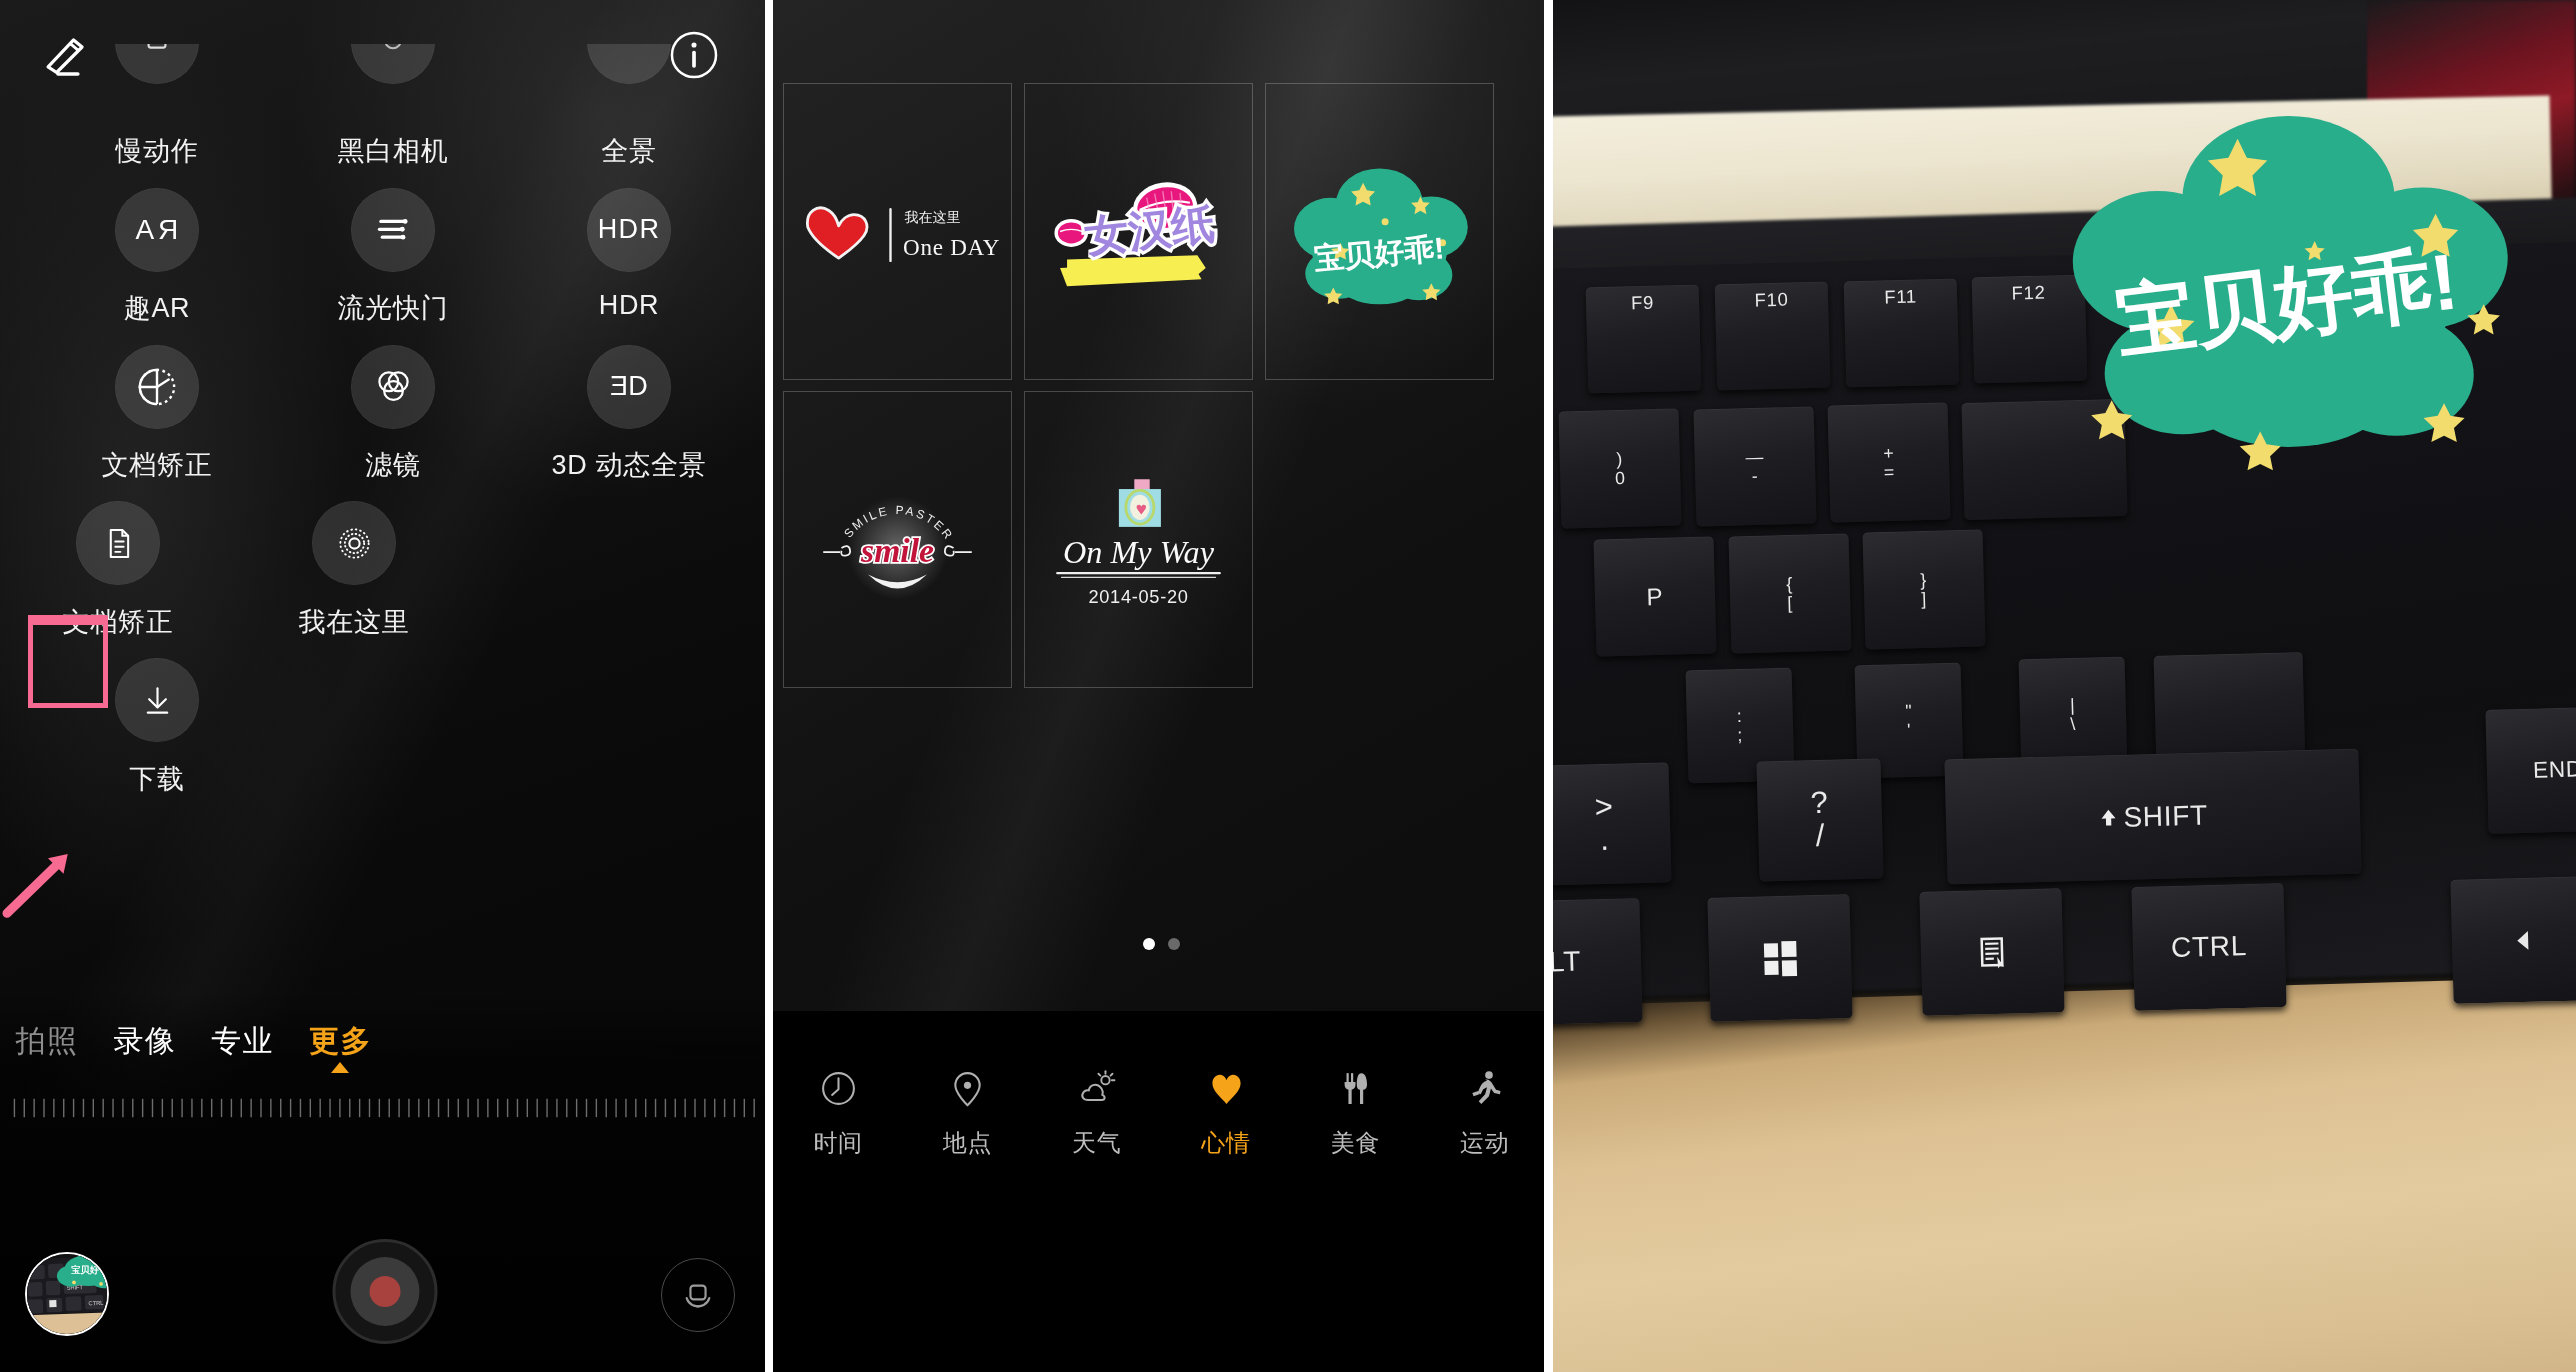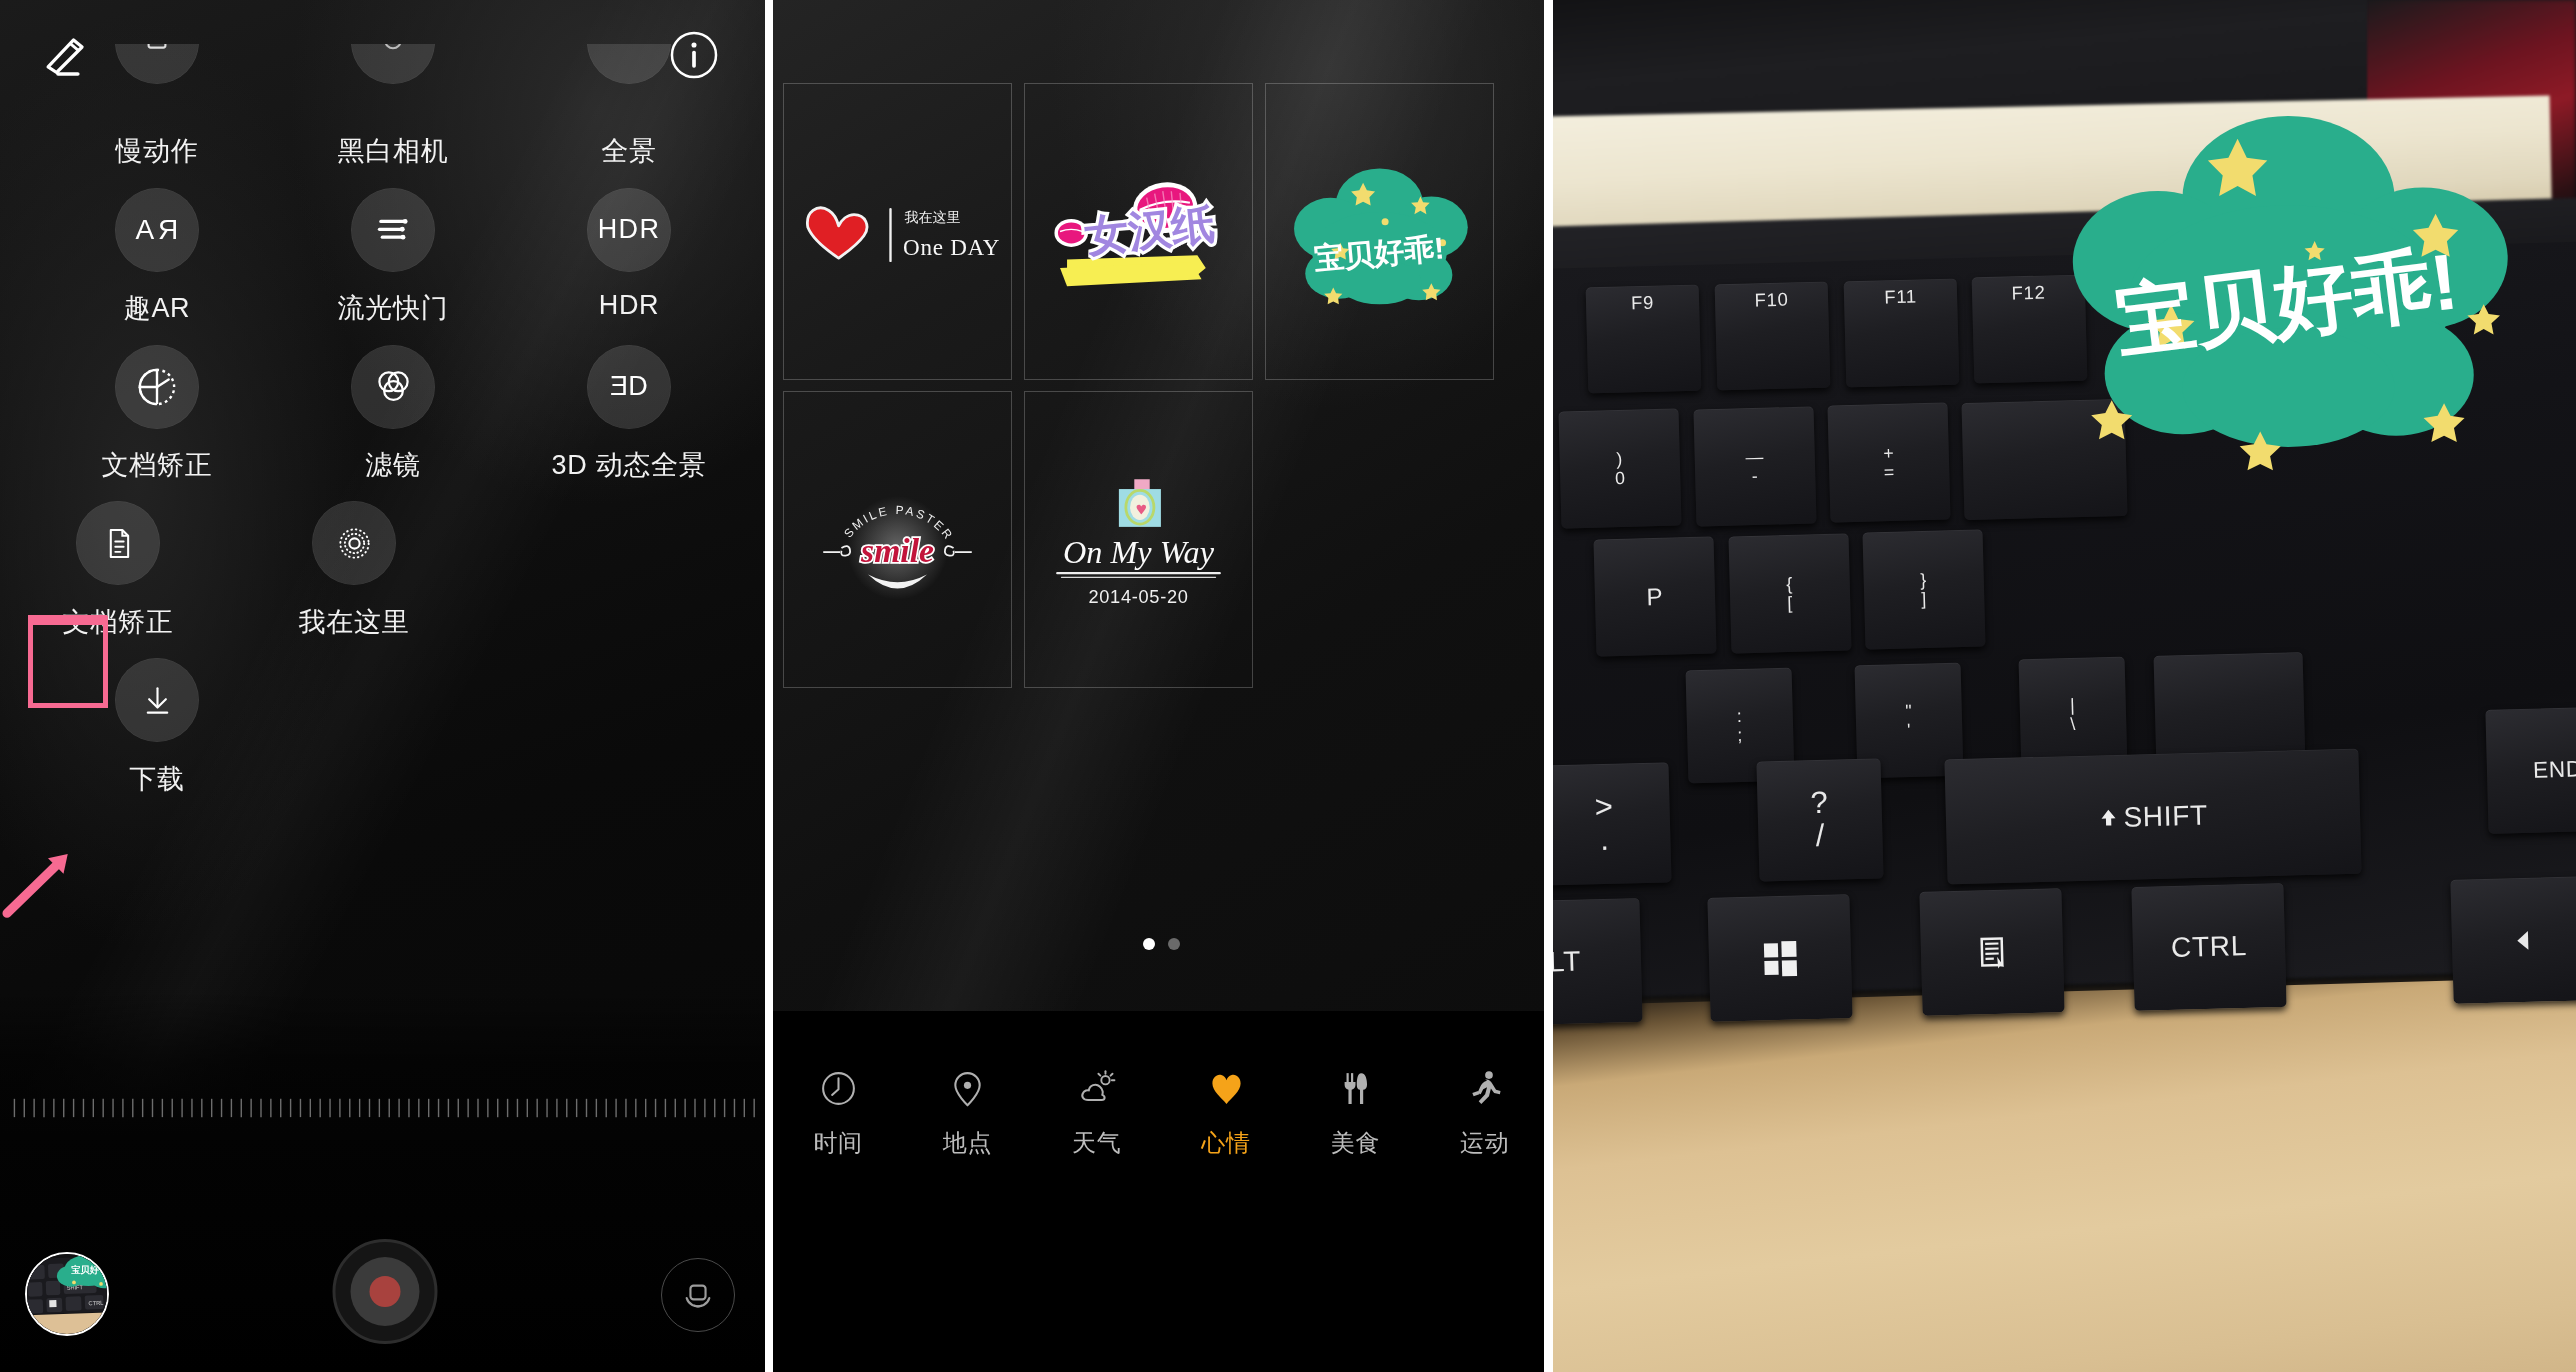--- a/index.html
+++ b/index.html
@@ -347,20 +347,29 @@
     <div class="hl-box" style="left:28px; top:616px; width:80px; height:92px;"></div>
     <div class="hl-arrow" style="left:0px; top:807px; width:127px; height:142px;">
       <svg viewBox="0 0 180 200" width="127" height="142">
         <defs></defs>
         <path d="M10 150 L84 78" stroke="#f76a92" stroke-width="13" stroke-linecap="round"></path>
         <path d="M96 66 L68 72 L90 94 Z" fill="#f76a92"></path>
       </svg>
     </div>
 
     <div class="p1-bottom">
+      <div class="mode-tabs">
+        <div class="mode-tab dim">拍照</div>
+        <div class="mode-tab">录像</div>
+        <div class="mode-tab">专业</div>
+        <div class="mode-tab active">
+          <span>更多</span>
+          <span class="tab-caret"></span>
+        </div>
+      </div>
 
       <div class="ruler">
         <svg width="770" height="31" viewBox="0 0 1088 44">
           <g stroke="#5a5a5a" stroke-width="2">
             
           </g>
           <g id="ticks" stroke="#626262" stroke-width="2">
               <line x1="18" x2="18" y1="4" y2="30" stroke="#6d6d6d" stroke-width="2"></line>
               <line x1="32" x2="32" y1="4" y2="30" stroke="#6d6d6d" stroke-width="2"></line>
               <line x1="46" x2="46" y1="4" y2="30" stroke="#6d6d6d" stroke-width="2"></line>

